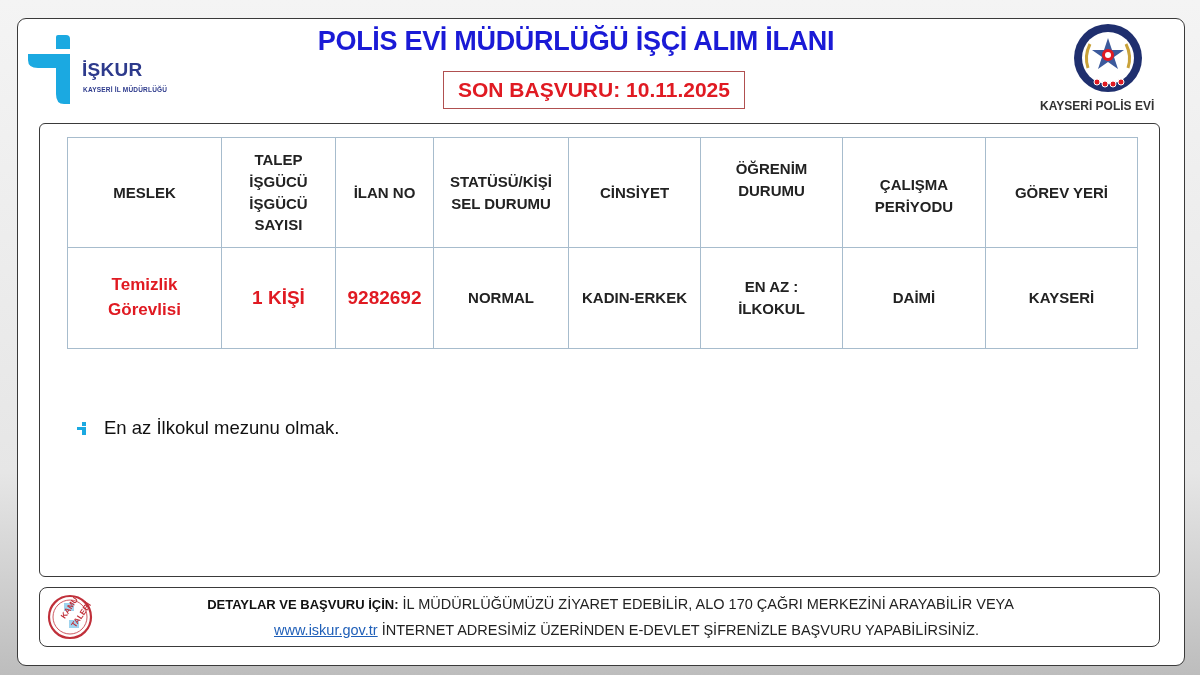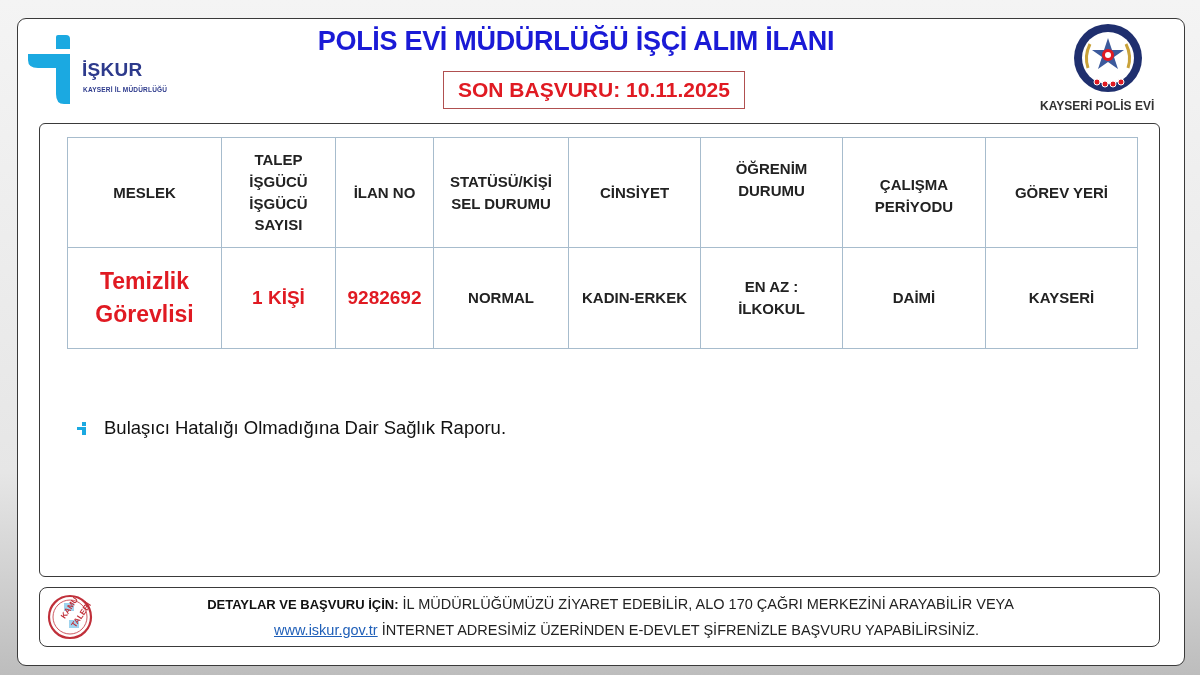--- a/index.html
+++ b/index.html
@@ -38,21 +38,21 @@
   table.jobs {
     position: absolute; left: 27px; top: 13px; width: 1070px;
     border-collapse: collapse; table-layout: fixed;
   }
   table.jobs th, table.jobs td {
     border: 1.5px solid #a7bccd; text-align: center; vertical-align: middle;
     font-weight: bold; font-size: 15px; color: #222; line-height: 1.45;
   }
   table.jobs th { height: 110px; }
   table.jobs td { height: 101px; }
-  table.jobs td.red { color: #e01a22; font-size: 23px; }
+  table.jobs td.red { color: #e01a22; font-size: 17px; }
   table.jobs td.red-lg { color: #e01a22; font-size: 19px; }
 
   .conditions { position: absolute; left: 35px; top: 290px; }
   .conditions h2 { font-size: 24px; font-weight: bold; color: #111; margin-bottom: 4px; }
   .conditions .item { display: flex; align-items: center; font-size: 18.5px; color: #111; height: 28px; }
   .bullet { width: 11px; height: 13px; margin-right: 16px; margin-left: 2px; position: relative; }
   .bullet i { position: absolute; background: #1ba9e1; }
 
   
   .footer-box {
@@ -157,21 +157,21 @@
     </tbody>
   </table>
 
   <div class="conditions">
     <div class="item">
       <span class="bullet">
         <i style="left:5px;top:0;width:4px;height:4px;"></i>
         <i style="left:0;top:5px;width:9px;height:3px;"></i>
         <i style="left:5px;top:5px;width:4px;height:8px;"></i>
       </span>
-      <span>Bulaşıcı Hatalığı Olmadığına Dair Sağlık Raporu.</span>
+      <span>En az İlkokul  mezunu olmak.</span>
     </div>
   </div>
 </div>
 
 <div class="footer-box">
   <svg class="stamp" viewBox="0 0 46 46">
     <circle cx="23" cy="23" r="21" fill="#fff" stroke="#c0303a" stroke-width="2.2"></circle>
     <circle cx="23" cy="23" r="17" fill="none" stroke="#c0303a" stroke-width="0.8"></circle>
     <rect x="17" y="9" width="10" height="8" fill="#9fd3ee"></rect>
     <rect x="22" y="26" width="10" height="8" fill="#9fd3ee"></rect>

